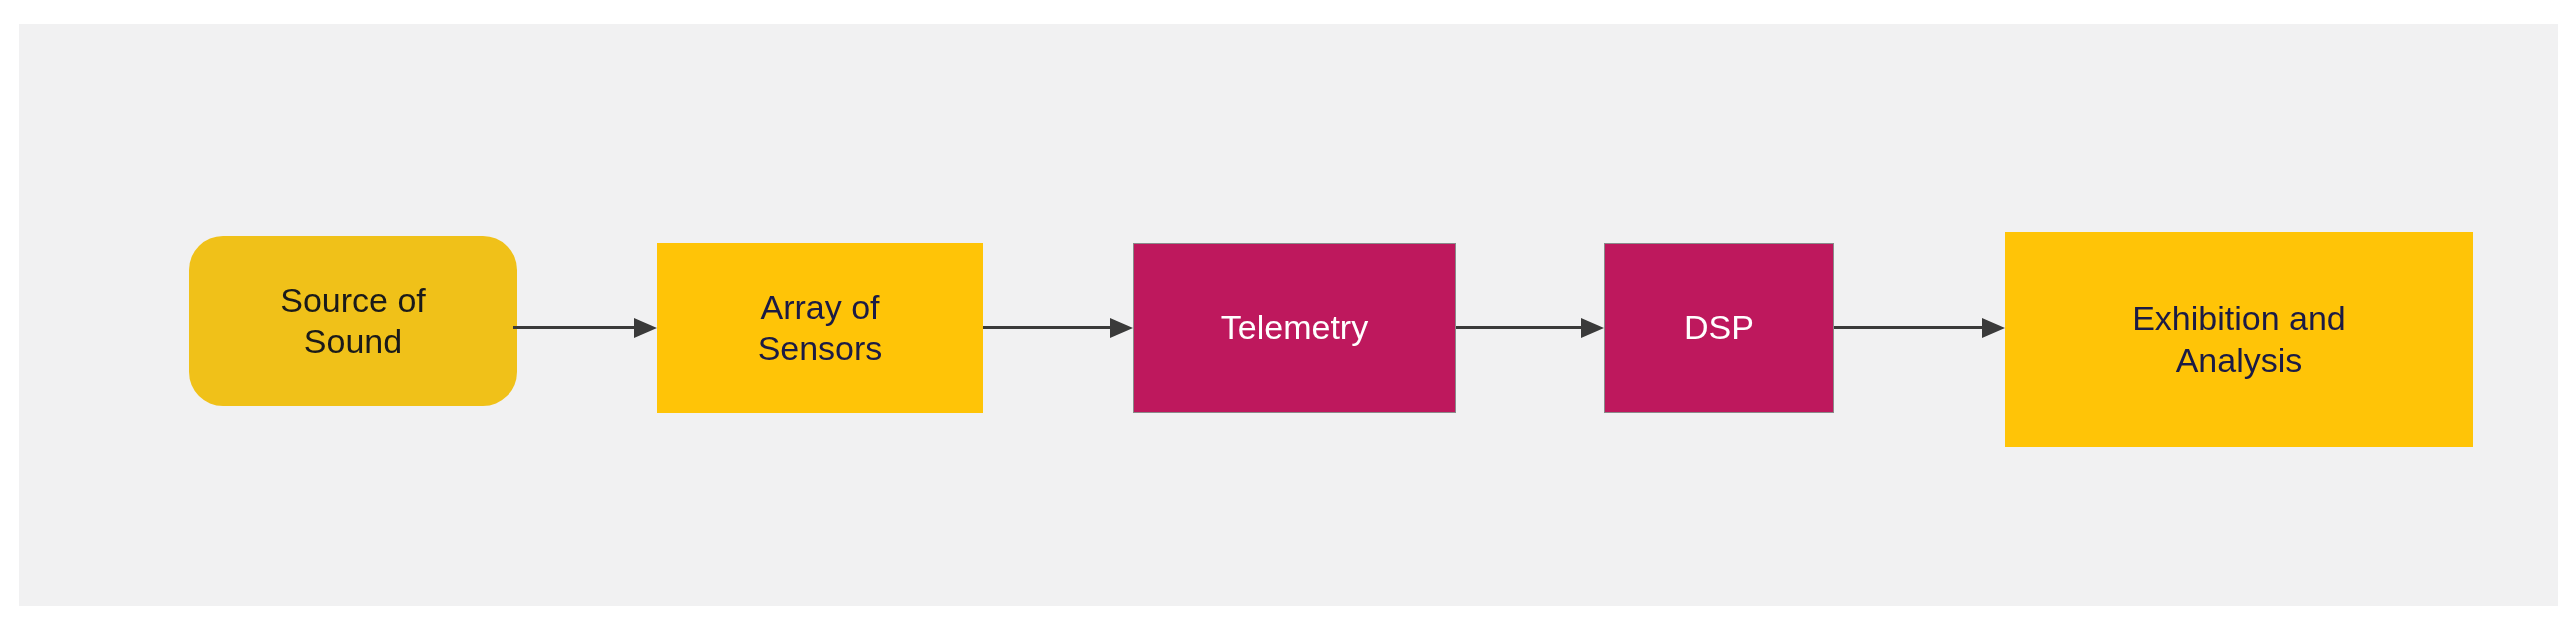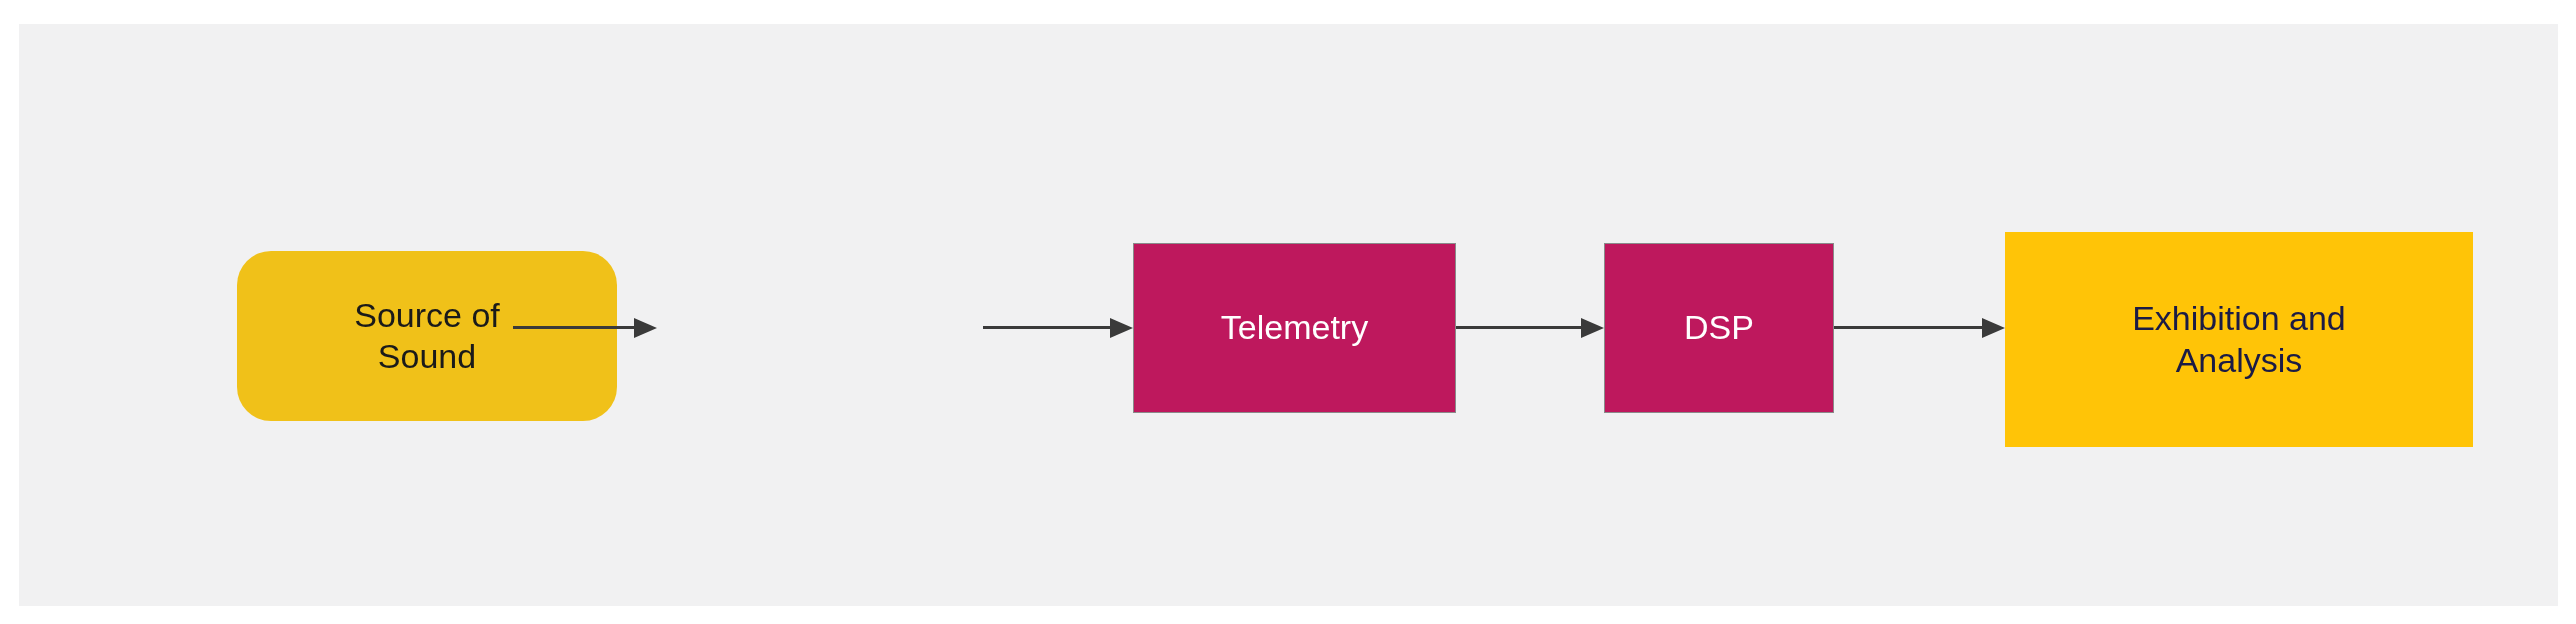--- a/index.html
+++ b/index.html
@@ -61,21 +61,21 @@
     background: #3a3a3a;
   }
   .edge-head {
     width: 0; height: 0;
     border-top: 10.6px solid transparent;
     border-bottom: 10.6px solid transparent;
     border-left: 23px solid #3a3a3a;
   }
 
   
-  #node-0 { left: 189px;  top: 251px; width: 380px; height: 170px; margin-left: 48px; }
+  #node-0 { left: 189px;  top: 236px; width: 328px; height: 170px; }
   #node-1 { left: 657px;  top: 243px; width: 326px; height: 170px; }
   #node-2 { left: 1133px; top: 243px; width: 323px; height: 170px; }
   #node-3 { left: 1604px; top: 243px; width: 230px; height: 170px; }
   #node-4 { left: 2005px; top: 232px; width: 468px; height: 215px; }
 
   
   #edge-0 { left: 513px;  top: 316px; width: 144px; }
   #edge-1 { left: 983px; top: 316px; width: 150px; }
   #edge-2 { left: 1456px; top: 316px; width: 148px; }
   #edge-3 { left: 1834px; top: 316px; width: 171px; }
@@ -85,20 +85,24 @@
 
 <div class="canvas">
 
   <div class="panel"></div>
 
   <div class="node node-yellow-rounded" id="node-0">
     <span class="label">Source of
 Sound</span>
   </div>
 
+  <div class="node node-yellow" id="node-1">
+    <span class="label">Array of
+Sensors</span>
+  </div>
 
   <div class="node node-dark" id="node-2">
     <span class="label">Telemetry</span>
   </div>
 
   <div class="node node-dark" id="node-3">
     <span class="label">DSP</span>
   </div>
 
   <div class="node node-yellow" id="node-4">

